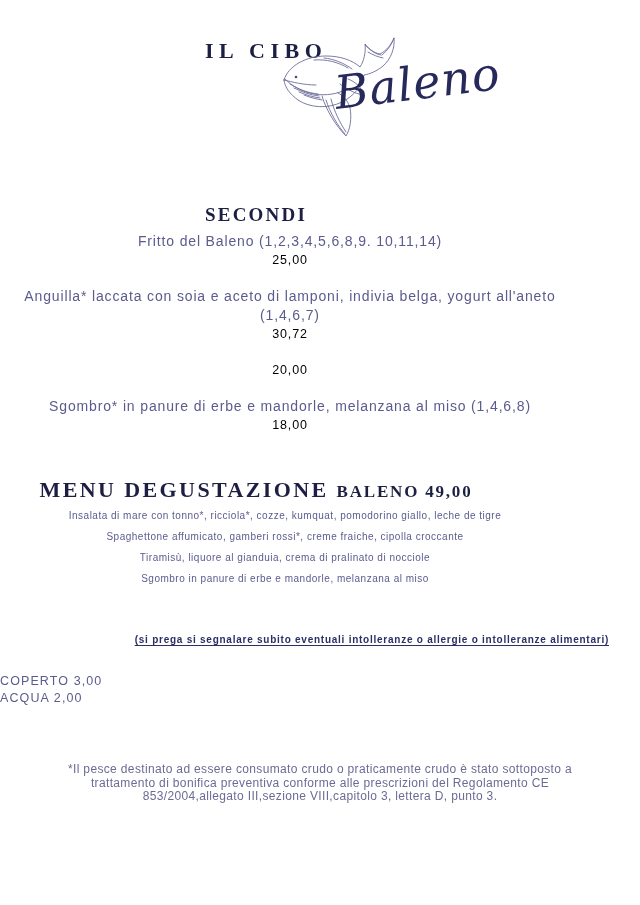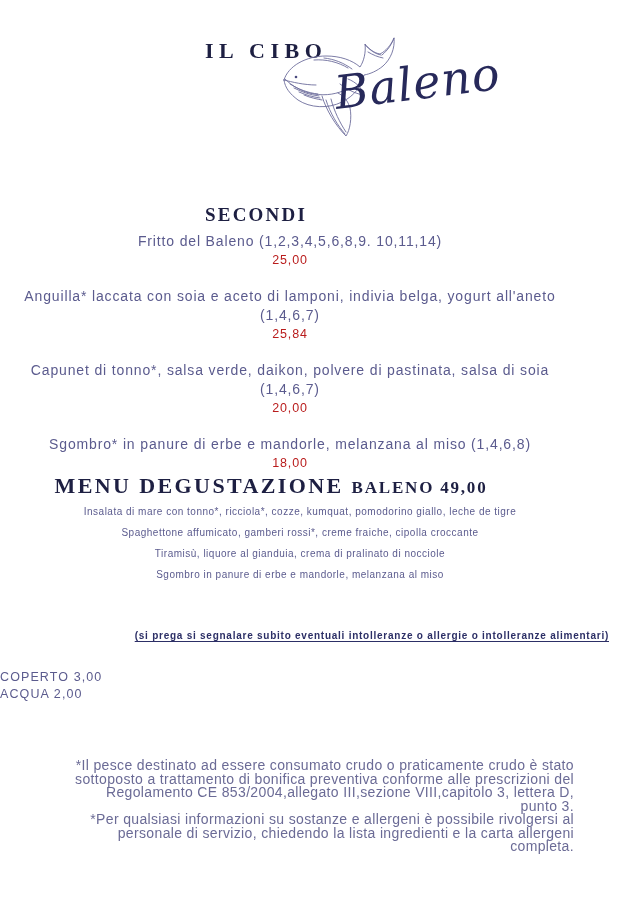--- a/index.html
+++ b/index.html
@@ -85,21 +85,21 @@
     font-size: 14px;
     letter-spacing: 0.85px;
     line-height: 19px;
     color: #5b5b8e;
     margin: 0;
   }
   .dish-price {
     font-size: 12.5px;
     letter-spacing: 0.85px;
     line-height: 19px;
-    color: #b91c1c;
+    color: #000000;
     margin: 0;
   }
   .dish + .dish { margin-top: 17px; }
 
   
   .degu-title {
     text-align: center;
     font-family: "Liberation Serif", serif;
     color: #1d1f42;
     margin: 0 0 2px 0;
@@ -143,22 +143,22 @@
     font-size: 12.5px;
     letter-spacing: 1.1px;
     line-height: 17px;
     color: #5b5b8e;
   }
 
   
   .footnotes {
     width: 508px;
     margin: 0 auto;
-    text-align: right;
-    font-size: 14px;
+    text-align: center;
+    font-size: 12px;
     letter-spacing: 0.35px;
     line-height: 13.5px;
     color: #6b6b96;
   }
   .footnotes p { margin: 0; }
 </style>
 </head>
 <body>
 
 <div class="page">
@@ -203,50 +203,48 @@
   <div class="section" style="margin-top:36px;">
     <div class="section-title">SECONDI</div>
 
     <div class="dish">
       <p class="dish-name">Fritto del Baleno (1,2,3,4,5,6,8,9. 10,11,14)</p>
       <p class="dish-price">25,00</p>
     </div>
 
     <div class="dish">
       <p class="dish-name">Anguilla* laccata con soia e aceto di lamponi, indivia belga, yogurt all'aneto (1,4,6,7)</p>
-      <p class="dish-price">25,84</p>
-    </div>
-
-    <div class="dish">
-      <p class="dish-name">Capunet di tonno*, salsa verde, daikon, polvere di pastinata, salsa di soia (1,4,6,7)</p>
+      <p class="dish-price">30,72</p>
+    </div>
+
+    <div class="dish">
       <p class="dish-price">20,00</p>
     </div>
 
     <div class="dish">
       <p class="dish-name">Sgombro* in panure di erbe e mandorle, melanzana al miso (1,4,6,8)</p>
       <p class="dish-price">18,00</p>
     </div>
   </div>
 
-  <div class="section" style="padding-left:15px;">
+  <div class="section" style="margin-top:42px;">
     <div class="degu-title">
       <span class="big">MENU DEGUSTAZIONE</span><span class="big">&nbsp;</span><span class="small">BALENO 49,00</span>
     </div>
 
     <div class="degu-line">Insalata di mare con tonno*, ricciola*, cozze, kumquat, pomodorino giallo, leche de tigre</div>
     <div class="degu-line">Spaghettone affumicato, gamberi rossi*, creme fraiche, cipolla croccante</div>
     <div class="degu-line">Tiramisù, liquore al gianduia, crema di pralinato di nocciole</div>
     <div class="degu-line">Sgombro in panure di erbe e mandorle, melanzana al miso</div>
   </div>
 
   <div class="notice" style="margin-top:41px;">(si prega si segnalare subito eventuali intolleranze o allergie o intolleranze alimentari)</div>
 
   <div style="margin-top:24px;">
     <div class="cover-line">COPERTO 3,00</div>
     <div class="cover-line">ACQUA 2,00</div>
   </div>
 
   <div class="footnotes" style="margin-top:56px;">
     <p>*Il pesce destinato ad essere consumato crudo o praticamente crudo è stato sottoposto a trattamento di bonifica preventiva conforme alle prescrizioni del Regolamento CE 853/2004,allegato III,sezione VIII,capitolo 3, lettera D, punto 3.</p>
-    <p>*Per qualsiasi informazioni su sostanze e allergeni è possibile rivolgersi al personale di servizio, chiedendo la lista ingredienti e la carta allergeni completa.</p>
   </div>
 
 </div>
 
 </body></html>

